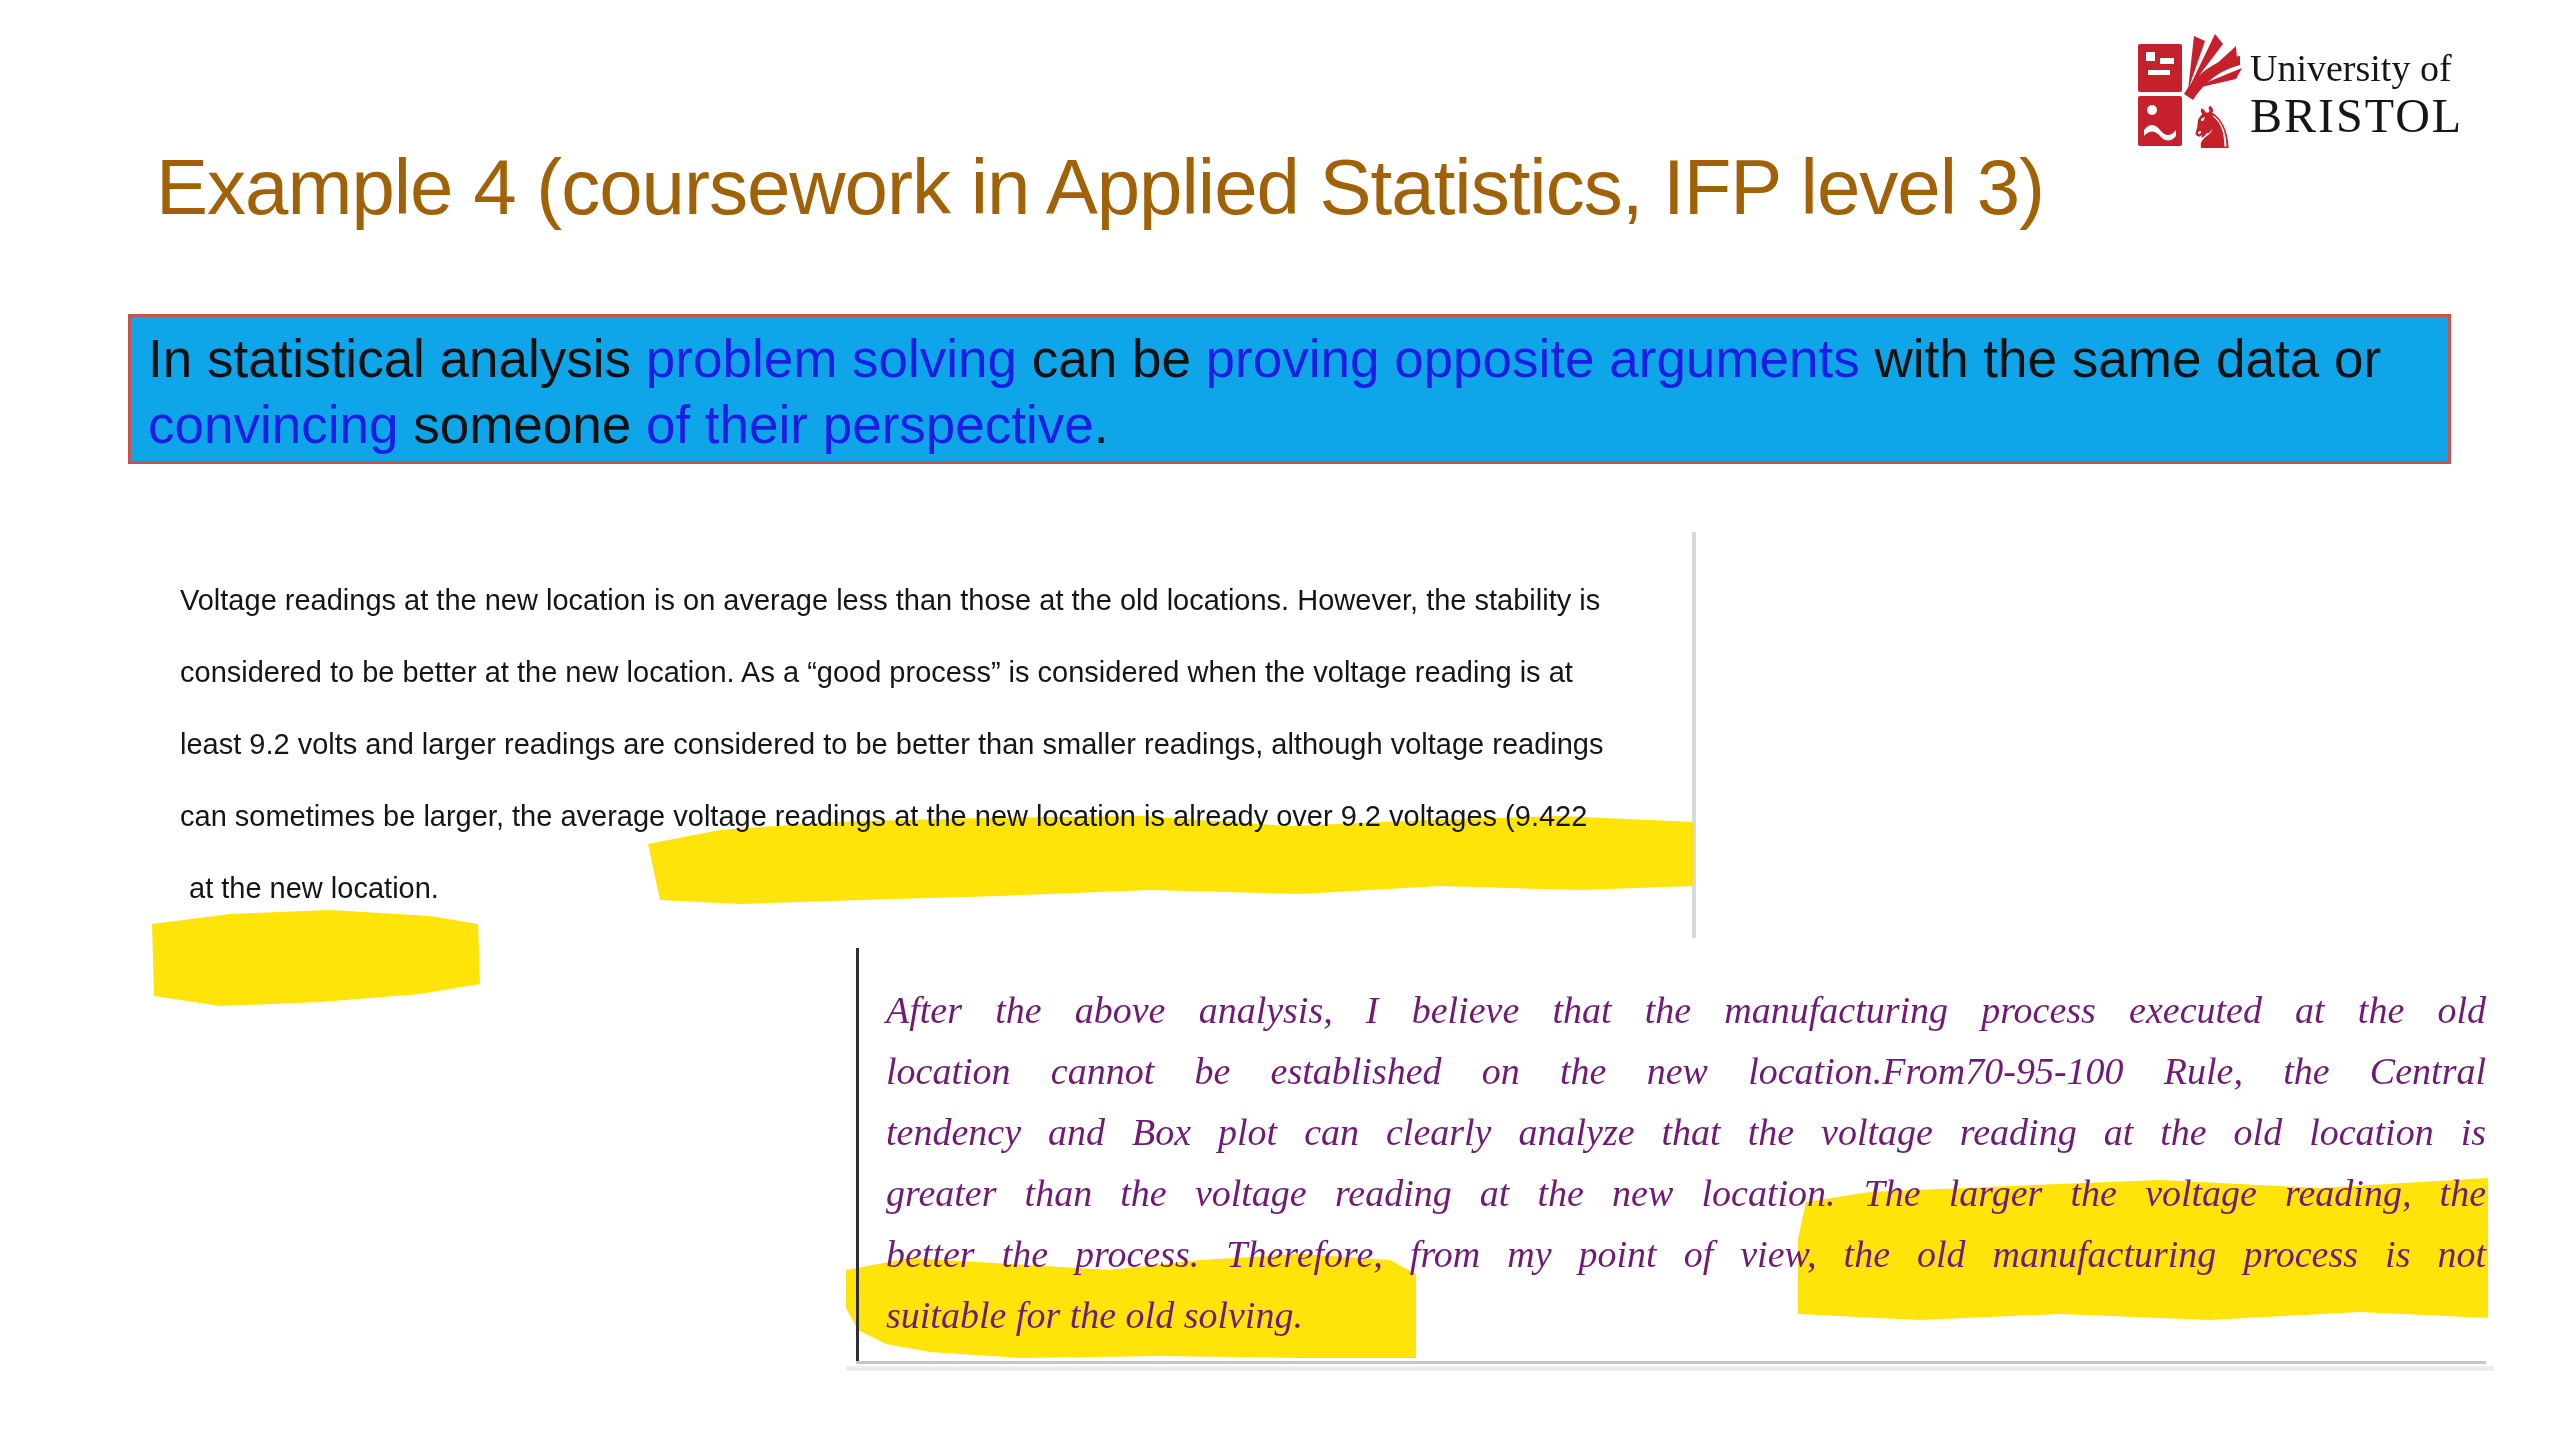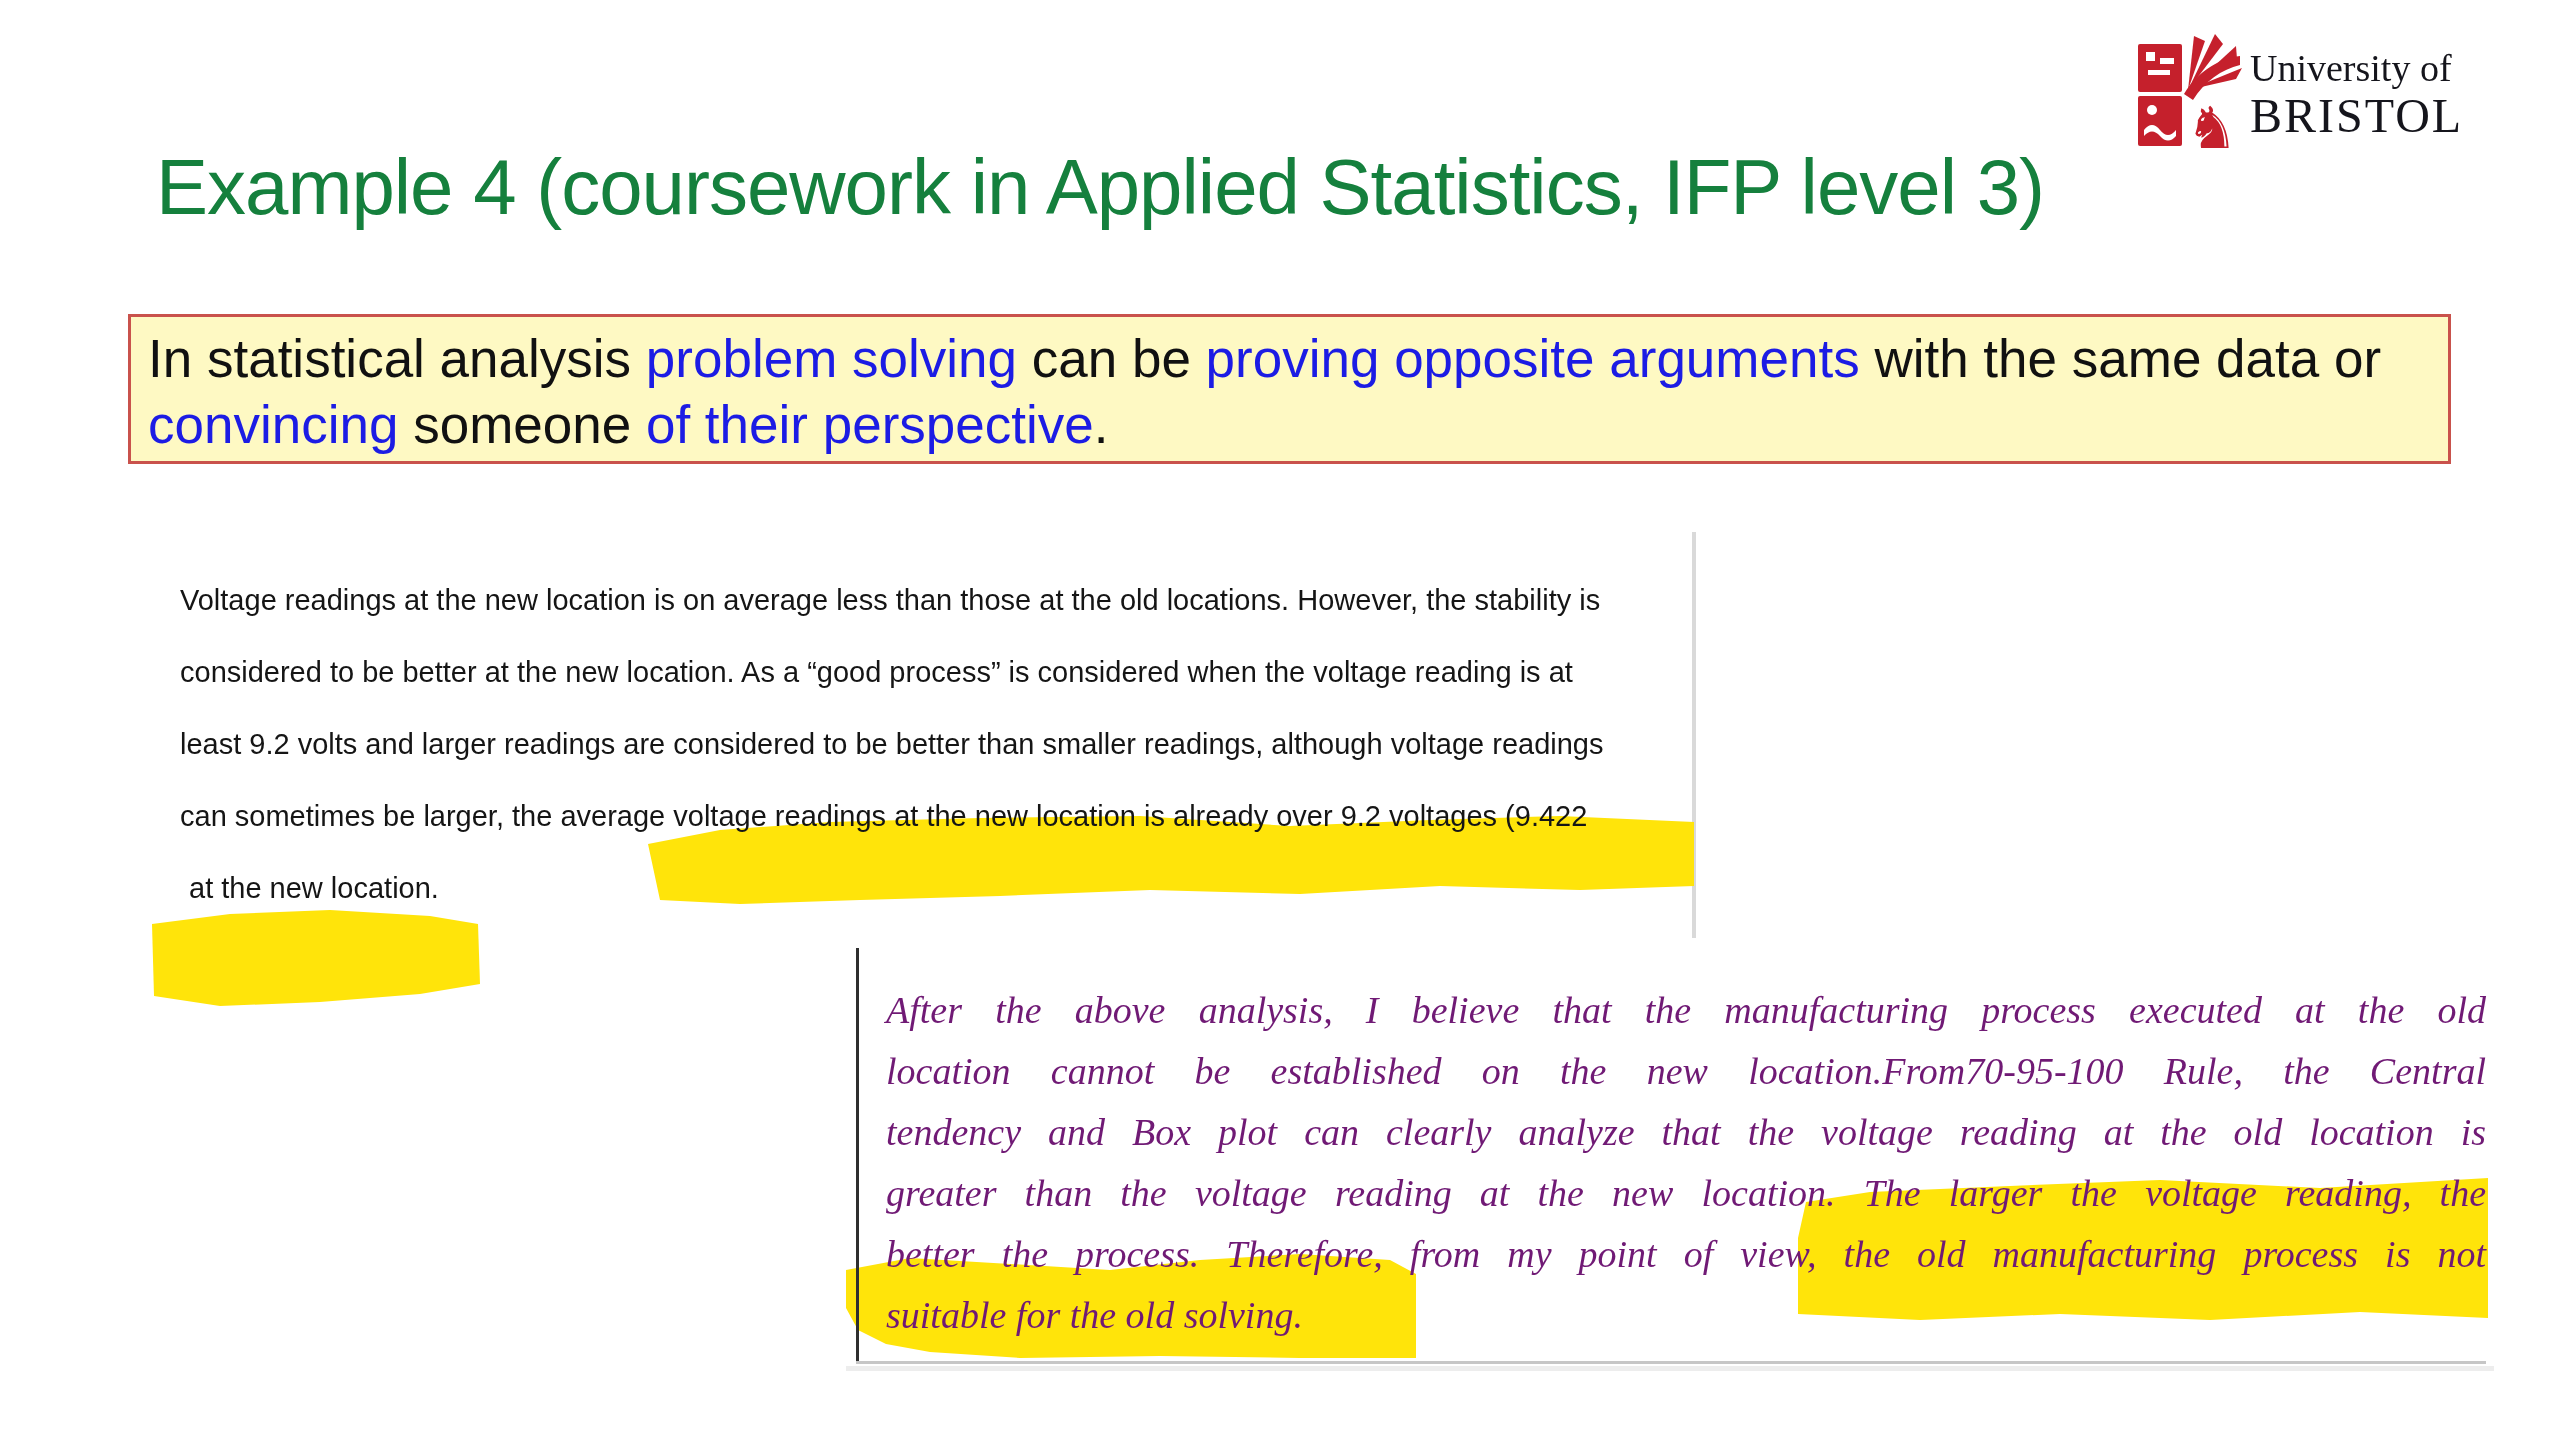--- a/index.html
+++ b/index.html
@@ -3,33 +3,33 @@
 <meta charset="utf-8">
 <style>
   html,body{margin:0;padding:0;background:#777;}
   .slide{
     position:relative;width:2560px;height:1440px;background:#ffffff;
     overflow:hidden;font-family:"Liberation Sans",sans-serif;
   }
   
   .title{
     position:absolute;left:156px;top:142px;
-    font-size:78px;letter-spacing:-1px;color:#15803d;
+    font-size:78px;letter-spacing:-1px;color:#a16207;
     font-family:"Liberation Sans",sans-serif;white-space:nowrap;
   }
   
   .logo{position:absolute;left:2138px;top:32px;width:400px;height:126px;}
   .logo svg{position:absolute;left:0;top:2px;}
   .logo-text{position:absolute;left:112px;top:14px;color:#15151c;font-family:"Liberation Serif",serif;}
   .logo-line1{font-size:38px;line-height:44px;white-space:nowrap;}
   .logo-line2{font-size:48px;line-height:52px;letter-spacing:2px;white-space:nowrap;}
   
   .callout{
     position:absolute;left:128px;top:314px;width:2300px;height:135px;
-    border:3px solid #c9524c;background:#fef9c3;
+    border:3px solid #c9524c;background:#0ea5e9;
     padding:9px 0 0 17px;font-size:53px;line-height:66px;color:#111111;
     white-space:nowrap;
   }
   .c-blue{color:#1c1ce4;}
   .c-black{color:#111111;}
   
   .hl-layer{position:absolute;left:0;top:0;z-index:1;}
   
   .excerpt1{
     position:absolute;left:180px;top:564px;z-index:2;

